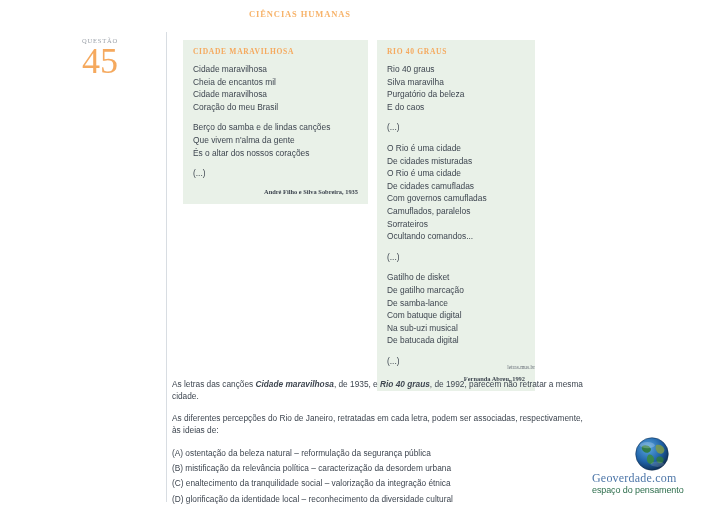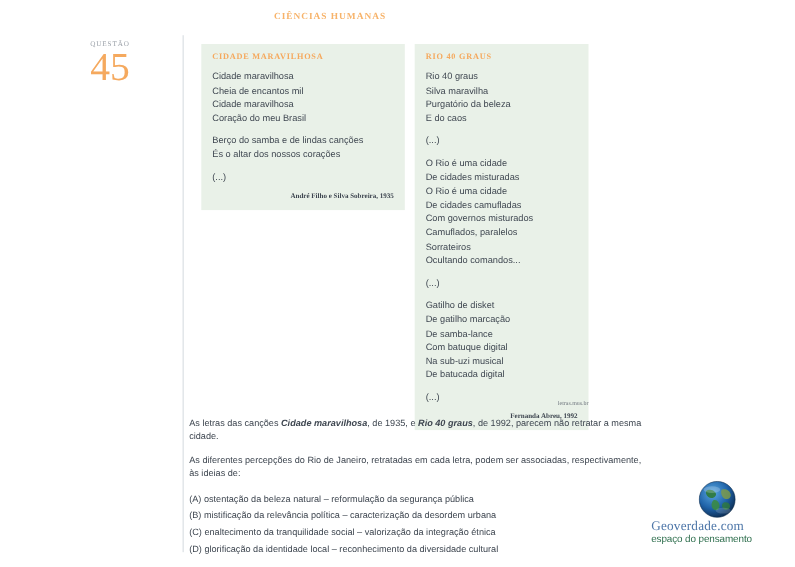--- a/index.html
+++ b/index.html
@@ -195,20 +195,21 @@
 
   <div class="poem-stanza">
     <div class="poem-line">Cidade maravilhosa</div>
     <div class="poem-line">Cheia de encantos mil</div>
     <div class="poem-line">Cidade maravilhosa</div>
     <div class="poem-line">Coração do meu Brasil</div>
   </div>
 
   <div class="poem-stanza">
     <div class="poem-line">Berço do samba e de lindas canções</div>
+    <div class="poem-line">Que vivem n'alma da gente</div>
     <div class="poem-line">És o altar dos nossos corações</div>
   </div>
 
   <div class="poem-stanza">
     <div class="poem-line">(...)</div>
   </div>
 
   <div class="poem-credit">André Filho e Silva Sobreira, 1935</div>
 </div>
 
@@ -224,21 +225,21 @@
 
   <div class="poem-stanza">
     <div class="poem-line">(...)</div>
   </div>
 
   <div class="poem-stanza">
     <div class="poem-line">O Rio é uma cidade</div>
     <div class="poem-line">De cidades misturadas</div>
     <div class="poem-line">O Rio é uma cidade</div>
     <div class="poem-line">De cidades camufladas</div>
-    <div class="poem-line">Com governos misturados</div>
+    <div class="poem-line">Com governos camufladas</div>
     <div class="poem-line">Camuflados, paralelos</div>
     <div class="poem-line">Sorrateiros</div>
     <div class="poem-line">Ocultando comandos...</div>
   </div>
 
   <div class="poem-stanza">
     <div class="poem-line">(...)</div>
   </div>
 
   <div class="poem-stanza">

